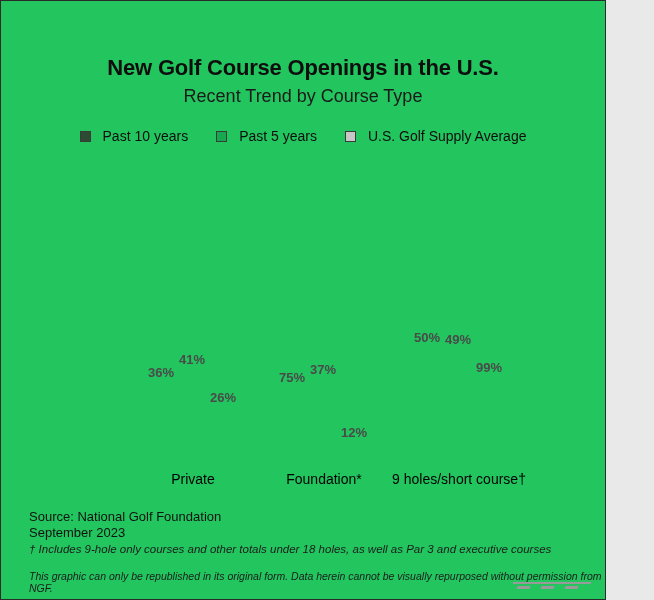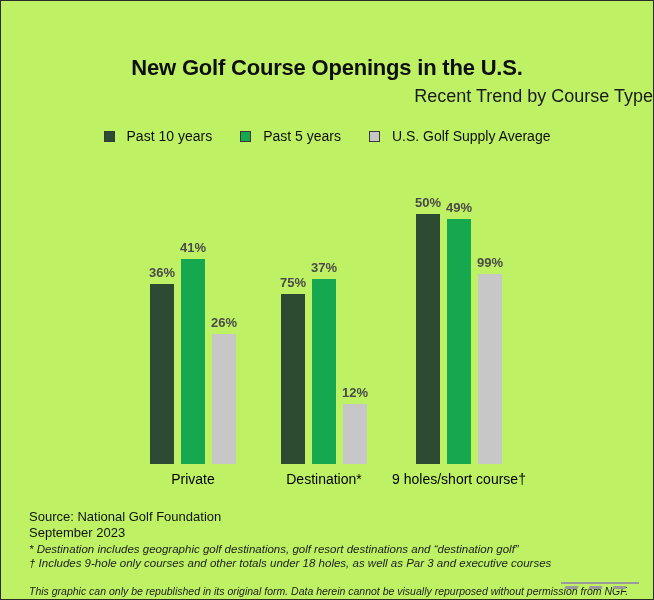--- a/index.html
+++ b/index.html
@@ -1,40 +1,40 @@
 <!DOCTYPE html>
 <html><head>
 <meta charset="utf-8">
 <style>
   html, body { margin: 0; padding: 0; background: #e9e9e9; }
   * { box-sizing: border-box; }
 
   .canvas {
     position: relative;
-    width: 654px;
+    width: 606px;
     height: 600px;
-    background: #bef264;
+    background: #22c55e;
     border: 1px solid #2b2b2b;
     font-family: "Liberation Sans", sans-serif;
     overflow: hidden;
     padding-top: 54px;
   }
 
   .title {
     margin: 0;
     text-align: center;
     font-size: 22px;
     font-weight: bold;
     letter-spacing: -0.2px;
     color: #0e0e0e;
   }
 
   .subtitle {
     margin: 5px 0 0 0;
-    text-align: right;
+    text-align: center;
     font-size: 18px;
     font-weight: normal;
     color: #1a1a1a;
   }
 
   .legend {
     margin-top: 21px;
     display: flex;
     justify-content: center;
     align-items: center;
@@ -63,21 +63,20 @@
   }
   .bar-group {
     position: absolute;
     bottom: 0;
     display: flex;
     align-items: flex-end;
     gap: 7px;
   }
   .bar-cell {
     display: flex;
-    flex-direction: column;
     align-items: center;
     justify-content: flex-end;
     width: 24px;
   }
   .bar-value {
     font-size: 13px;
     font-weight: bold;
     color: #4a4a4a;
     margin-bottom: 4px;
     white-space: nowrap;
@@ -188,21 +187,21 @@
           <div class="bar" style="height: 170px; background: rgb(45, 74, 50);"></div>
         </div>
         <div class="bar-cell">
           <div class="bar-value">37%</div>
           <div class="bar" style="height: 185px; background: rgb(22, 168, 78);"></div>
         </div>
         <div class="bar-cell">
           <div class="bar-value">12%</div>
           <div class="bar" style="height: 60px; background: rgb(199, 199, 199);"></div>
         </div>
-        <div class="cat-label">Destination*</div>
+        <div class="cat-label">Foundation*</div>
       </div>
       <div class="bar-group" style="left: 415px;">
         <div class="bar-cell">
           <div class="bar-value">50%</div>
           <div class="bar" style="height: 250px; background: rgb(45, 74, 50);"></div>
         </div>
         <div class="bar-cell">
           <div class="bar-value">49%</div>
           <div class="bar" style="height: 245px; background: rgb(22, 168, 78);"></div>
         </div>
@@ -210,21 +209,20 @@
           <div class="bar-value">99%</div>
           <div class="bar" style="height: 190px; background: rgb(199, 199, 199);"></div>
         </div>
         <div class="cat-label">9 holes/short course†</div>
       </div>
     </div>
 
   <div class="footer">
     <div class="src-line">Source: National Golf Foundation</div>
     <div class="src-line">September 2023</div>
-    <div class="fn-line">* Destination includes geographic golf destinations, golf resort destinations and “destination golf”</div>
     <div class="fn-line">† Includes 9-hole only courses and other totals under 18 holes, as well as Par 3 and executive courses</div>
     <div class="disclaimer">This graphic can only be republished in its original form. Data herein cannot be visually repurposed without permission from NGF.</div>
   </div>
 
   <div class="logo">
     <span class="logo-underline"></span>
     <span class="logo-tick t1"></span>
     <span class="logo-tick t2"></span>
     <span class="logo-tick t3"></span>
   </div>

